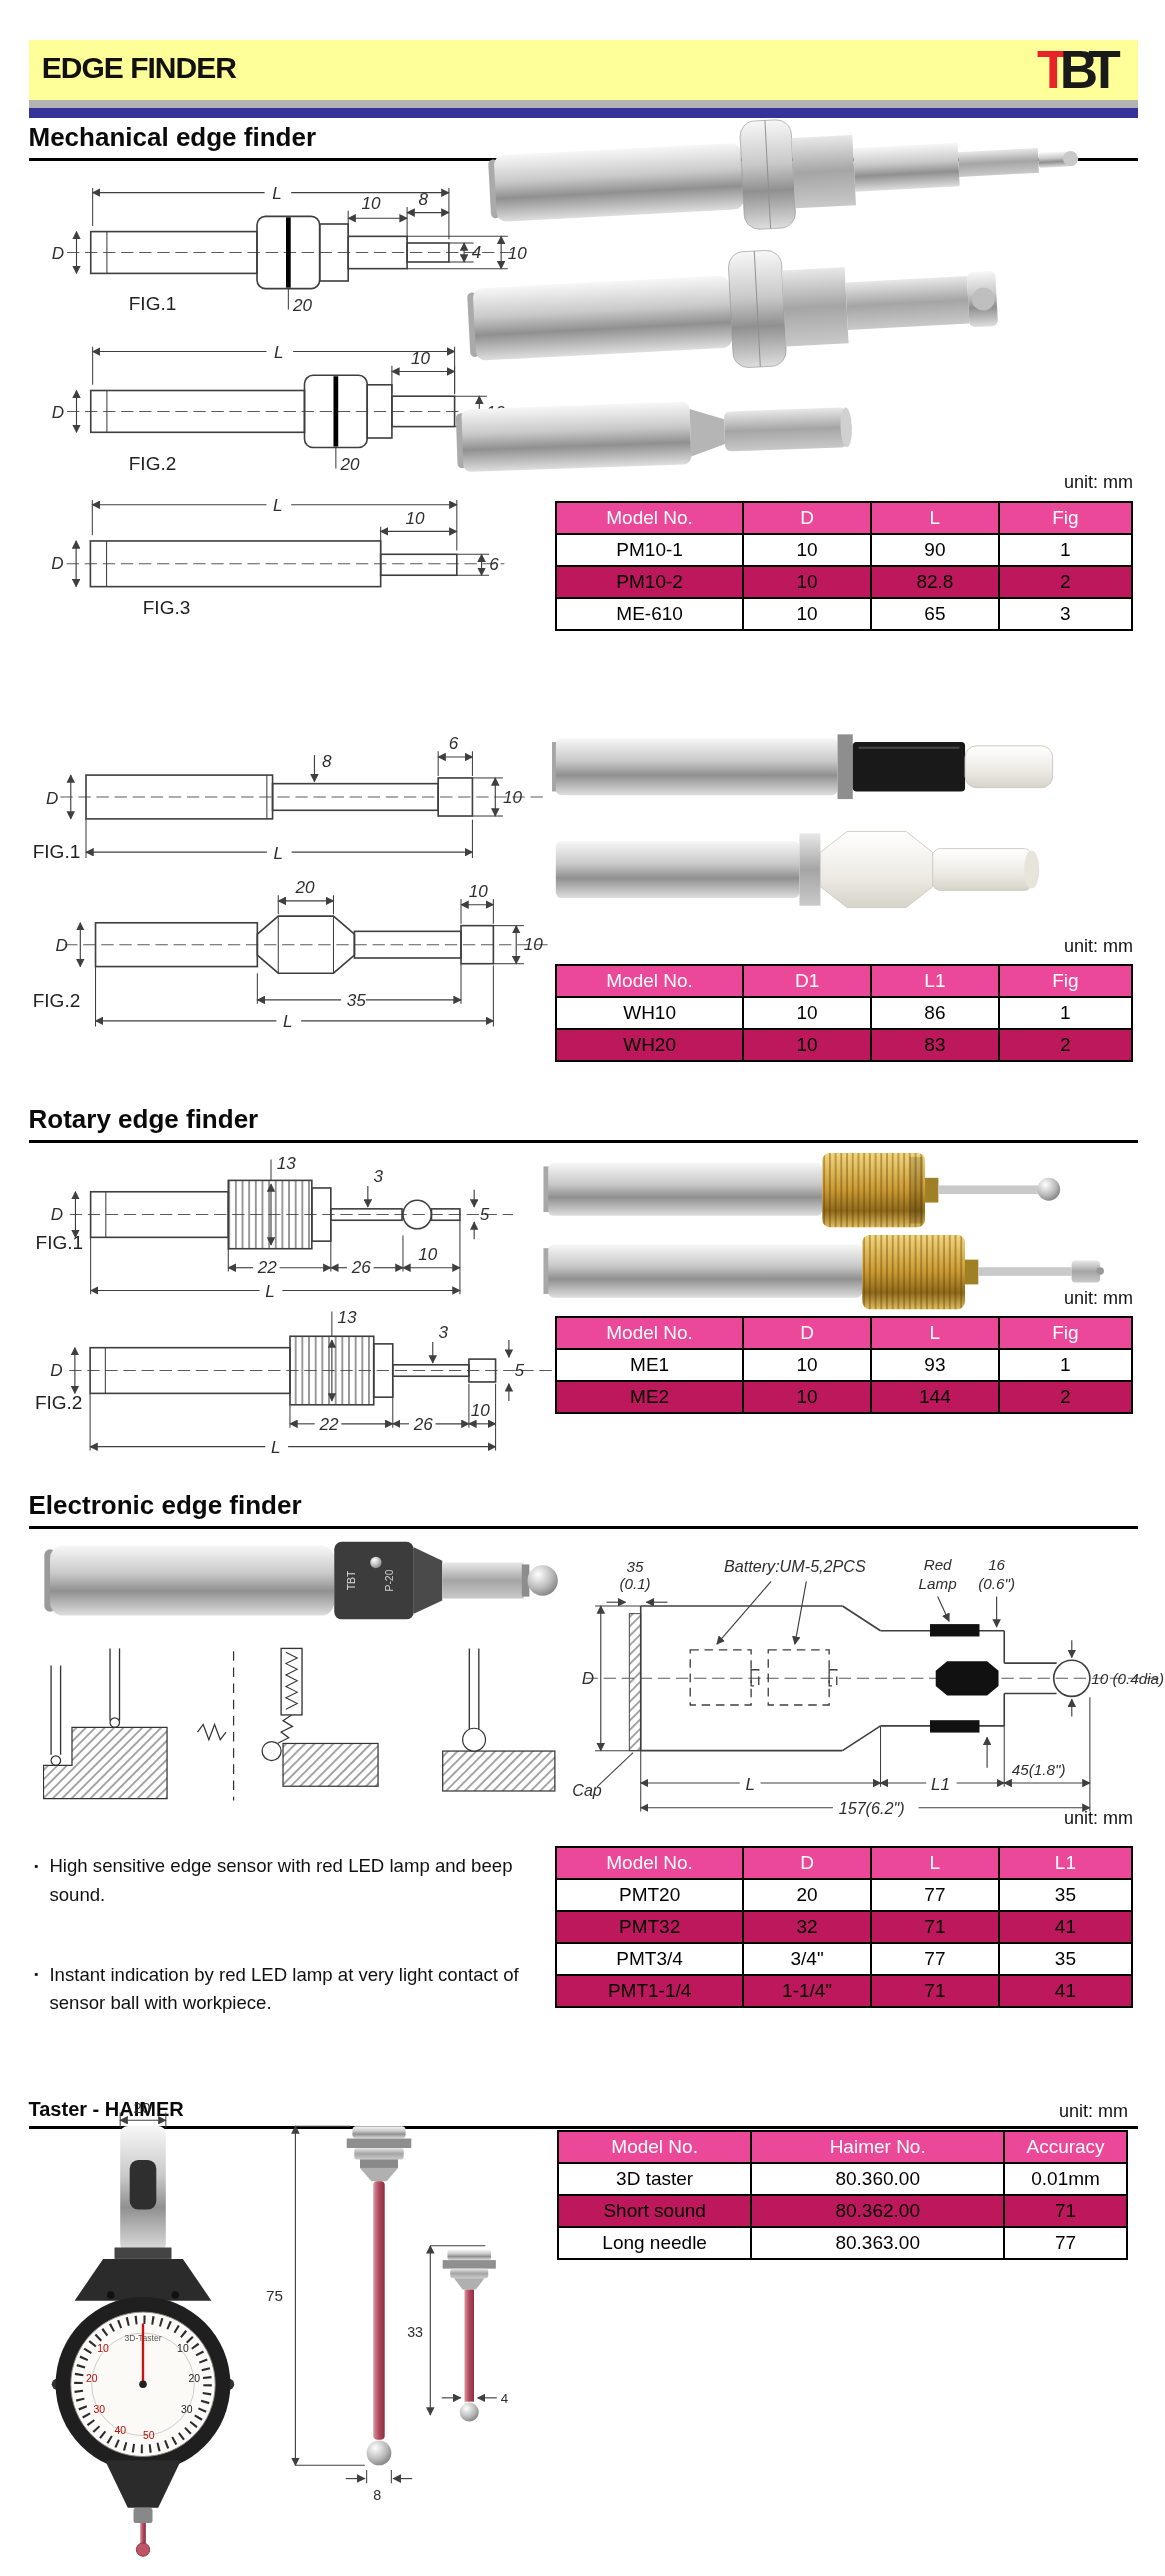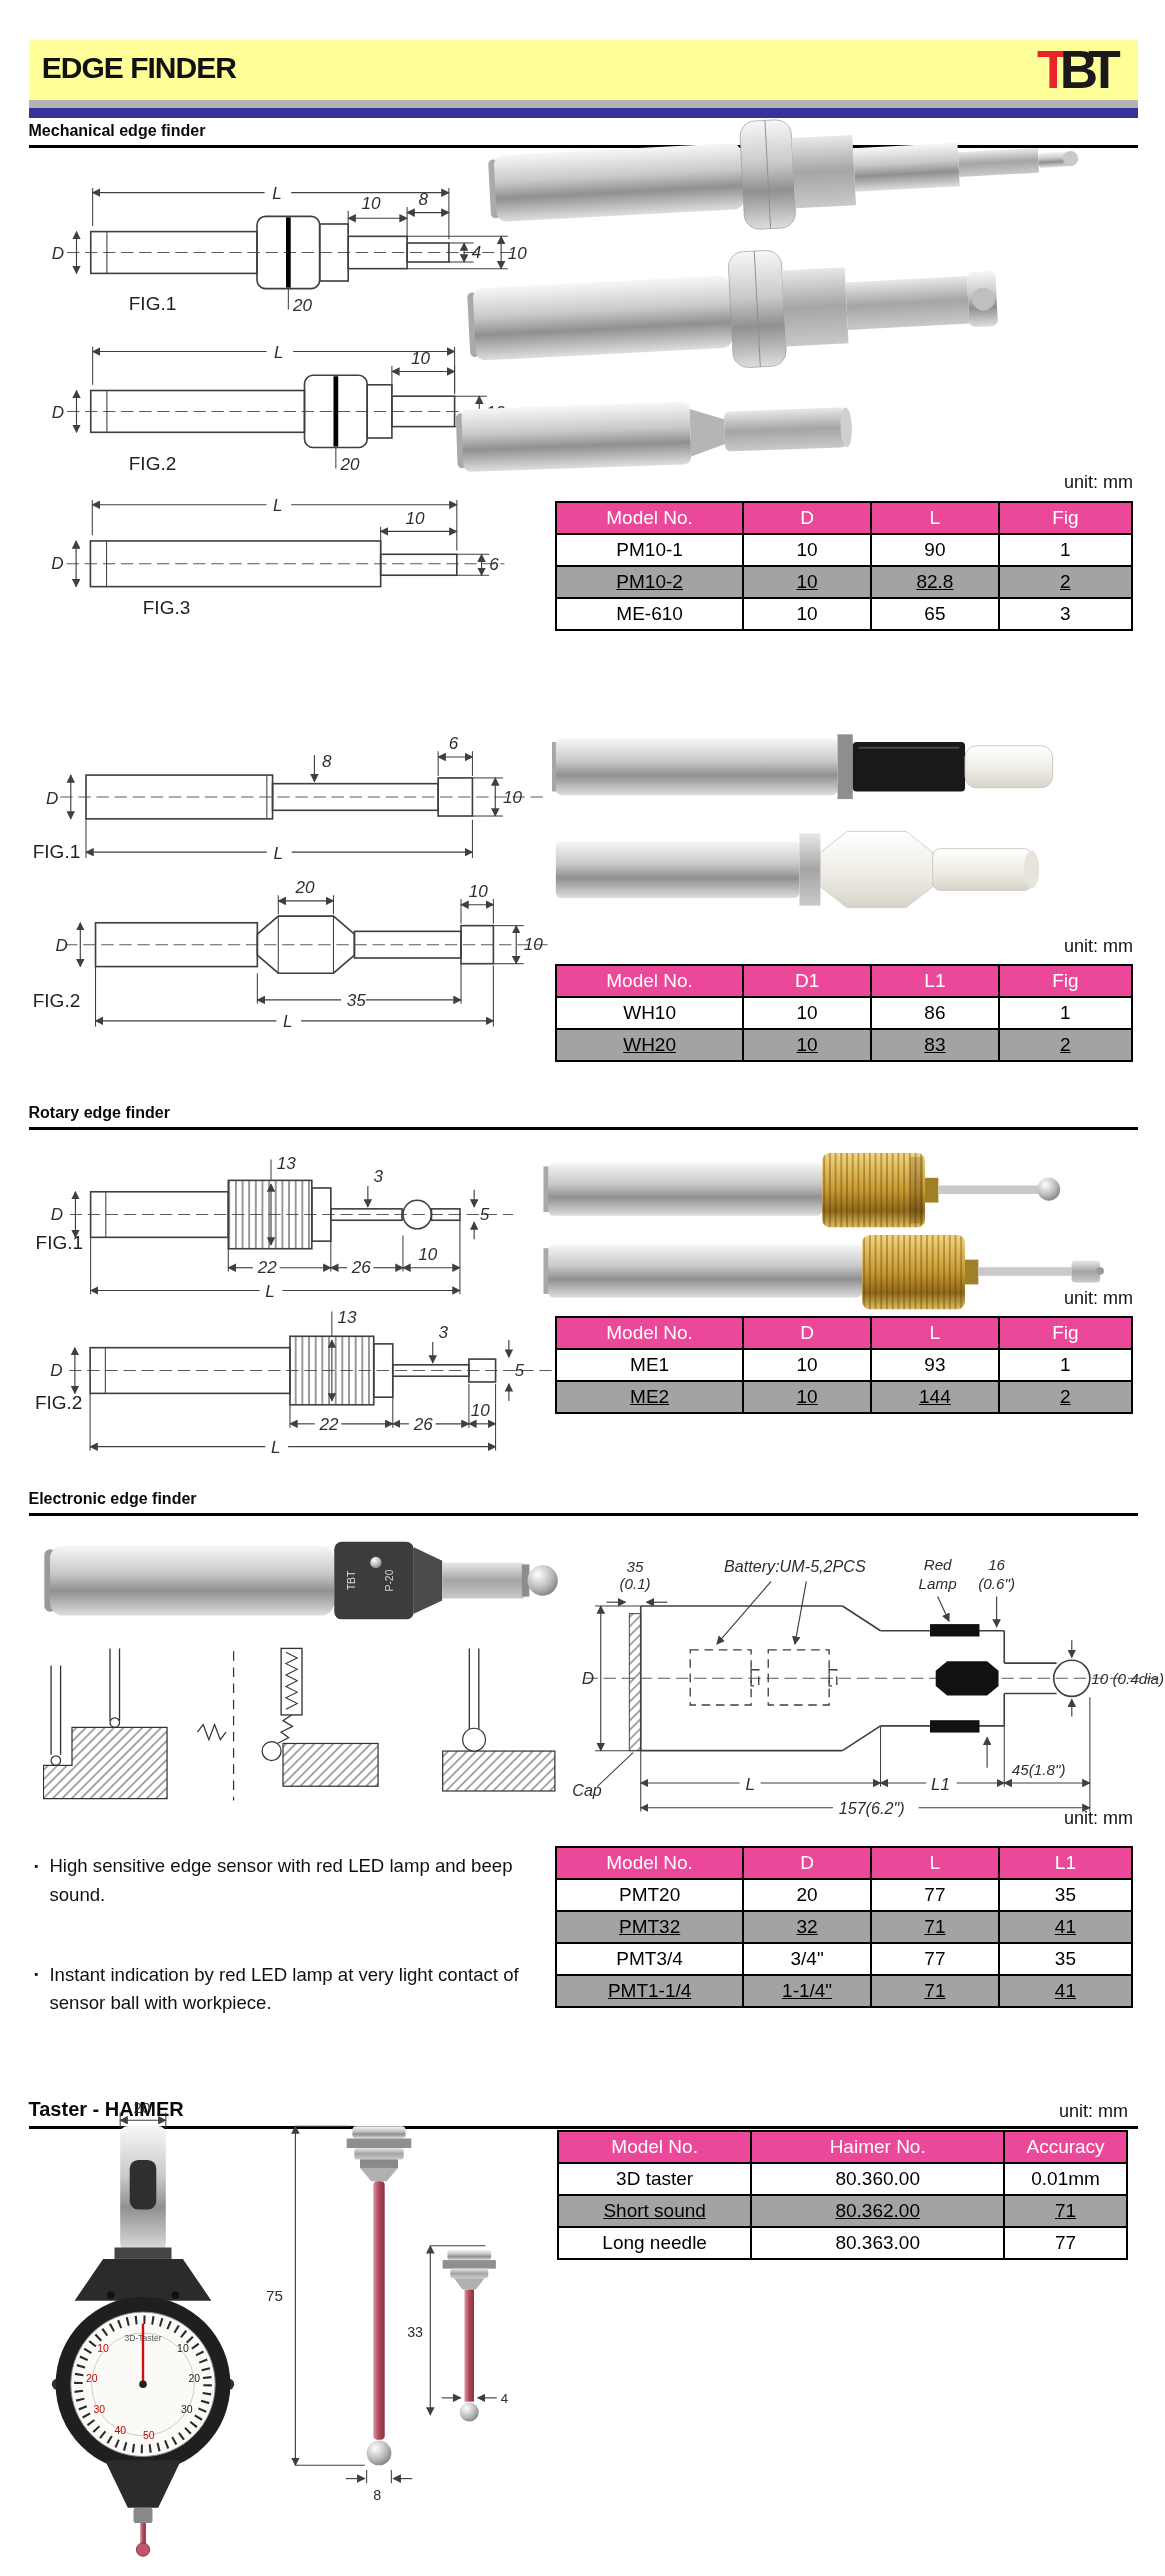--- a/index.html
+++ b/index.html
@@ -5,29 +5,29 @@
   html,body{margin:0;padding:0;background:#ffffff;font-family:"Liberation Sans",sans-serif;color:#000;}
   #page{position:relative;width:1166px;height:2576px;background:#fff;overflow:hidden;}
   .abs{position:absolute;}
   
   .banner{left:28.5px;top:40px;width:1109px;height:60px;background:#FFFF99;}
   .banner-title{position:absolute;left:13.3px;top:10.5px;font-size:30px;font-weight:bold;letter-spacing:-1px;color:#111;}
   .logo{position:absolute;right:5.7px;top:0px;width:95px;height:59px;}
   .stripe-gray{left:28.5px;top:100px;width:1109px;height:8.6px;background:#B3B3B3;}
   .stripe-navy{left:28.5px;top:108px;width:1109px;height:9.5px;background:#333399;}
   
-  .sec-head{left:28.5px;width:1109px;font-size:16px;font-weight:bold;color:#0a0a0a;border-bottom:3.8px solid #000;padding-bottom:4.8px;}
+  .sec-head{left:28.5px;width:1109px;font-size:26px;font-weight:bold;color:#0a0a0a;border-bottom:3.8px solid #000;padding-bottom:4.8px;}
   .sec-head.sm{font-size:20px;margin-top:37px;}
   
   .unit{font-size:18px;color:#111;text-align:left;}
   
   table.spec{position:absolute;border-collapse:collapse;table-layout:fixed;background:#fff;font-size:19px;text-align:center;}
   .spec th{background:#ec4899;color:#fff;font-weight:normal;}
   .spec th,.spec td{border:2.9px solid #000;height:30px;padding:0 3.8px;overflow:hidden;}
-  .spec tr.alt td{background:#a3a3a3;text-decoration:underline;}
+  .spec tr.alt td{background:#be185d;}
   .spec.c4 th:nth-child(1){width:33%}.spec.c4 th:nth-child(2){width:22%}
   .spec.c4 th:nth-child(3){width:22%}.spec.c4 th:nth-child(4){width:23%}
   .spec.c3 th:nth-child(1){width:34%}.spec.c3 th:nth-child(2){width:45%}.spec.c3 th:nth-child(3){width:21%}
   
   .bullets{left:34px;top:1852px;width:521px;}
   .bullet{display:flex;gap:11.4px;margin-bottom:51px;font-size:18.6px;line-height:1.55;color:#111;}
   .bullet .mark{font-size:11.4px;padding-top:5.7px;}
   
   svg text{font-family:"Liberation Sans",sans-serif;}
   .ln{fill:none;stroke:#3f3f3f;stroke-width:1.7;}

